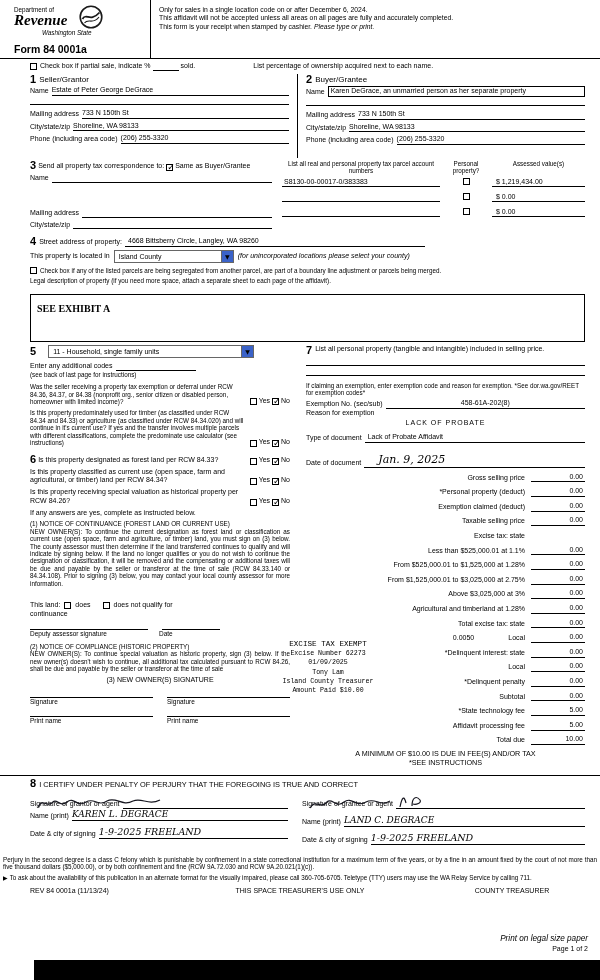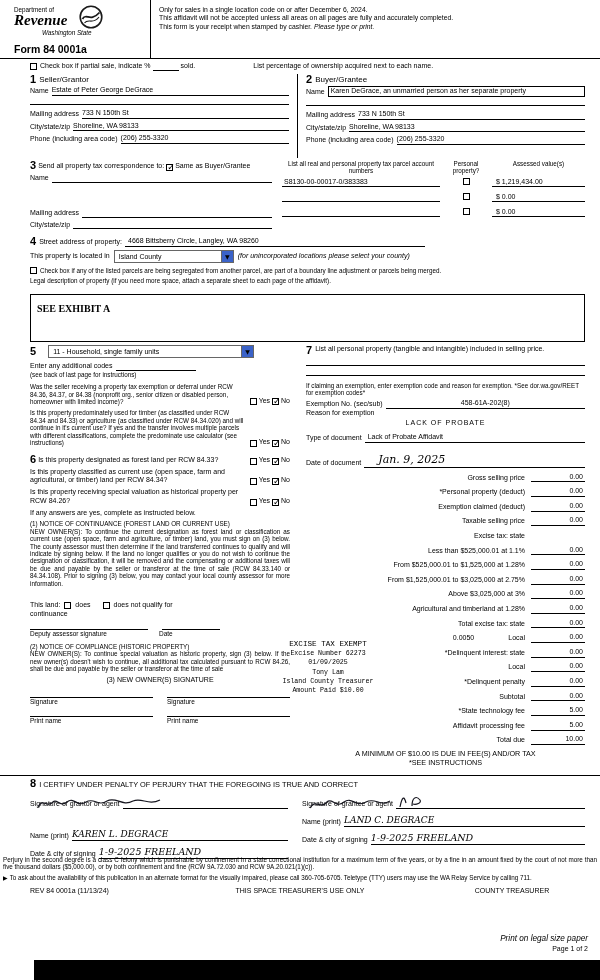--- a/index.html
+++ b/index.html
@@ -432,21 +432,21 @@
     <div class="row">
       <div style="width:268px;padding-right:10px">
         <div class="fieldrow sigline" style="margin-top:8px;height:12px">
           <span class="lab">Signature of grantor or agent</span>
           <span class="u grow">
             <svg width="130" height="16" viewBox="0 0 130 16">
               <path d="M2,12 C7,2 11,14 17,7 C21,3 24,13 31,7 C38,1 41,13 50,7 C58,2 62,12 71,6 C80,1 86,12 97,6 C106,2 112,11 124,5" fill="none" stroke="#16161f" stroke-width="1.2"></path>
             </svg>
           </span>
         </div>
-        <div class="fieldrow" style="margin-top:20px;height:12px">
+        <div class="fieldrow" style="margin-top:0;height:12px">
           <span class="lab">Name (print)</span>
           <span class="u grow hand b" style="font-size:9px">KAREN L. DEGRACE</span>
         </div>
         <div class="fieldrow" style="margin-top:5px;height:13px">
           <span class="lab">Date &amp; city of signing</span>
           <span class="u grow hand b" style="font-size:9.5px">1-9-2025   FREELAND</span>
         </div>
       </div>
       <div class="grow" style="padding-left:4px">
         <div class="fieldrow sigline" style="margin-top:8px;height:12px">

